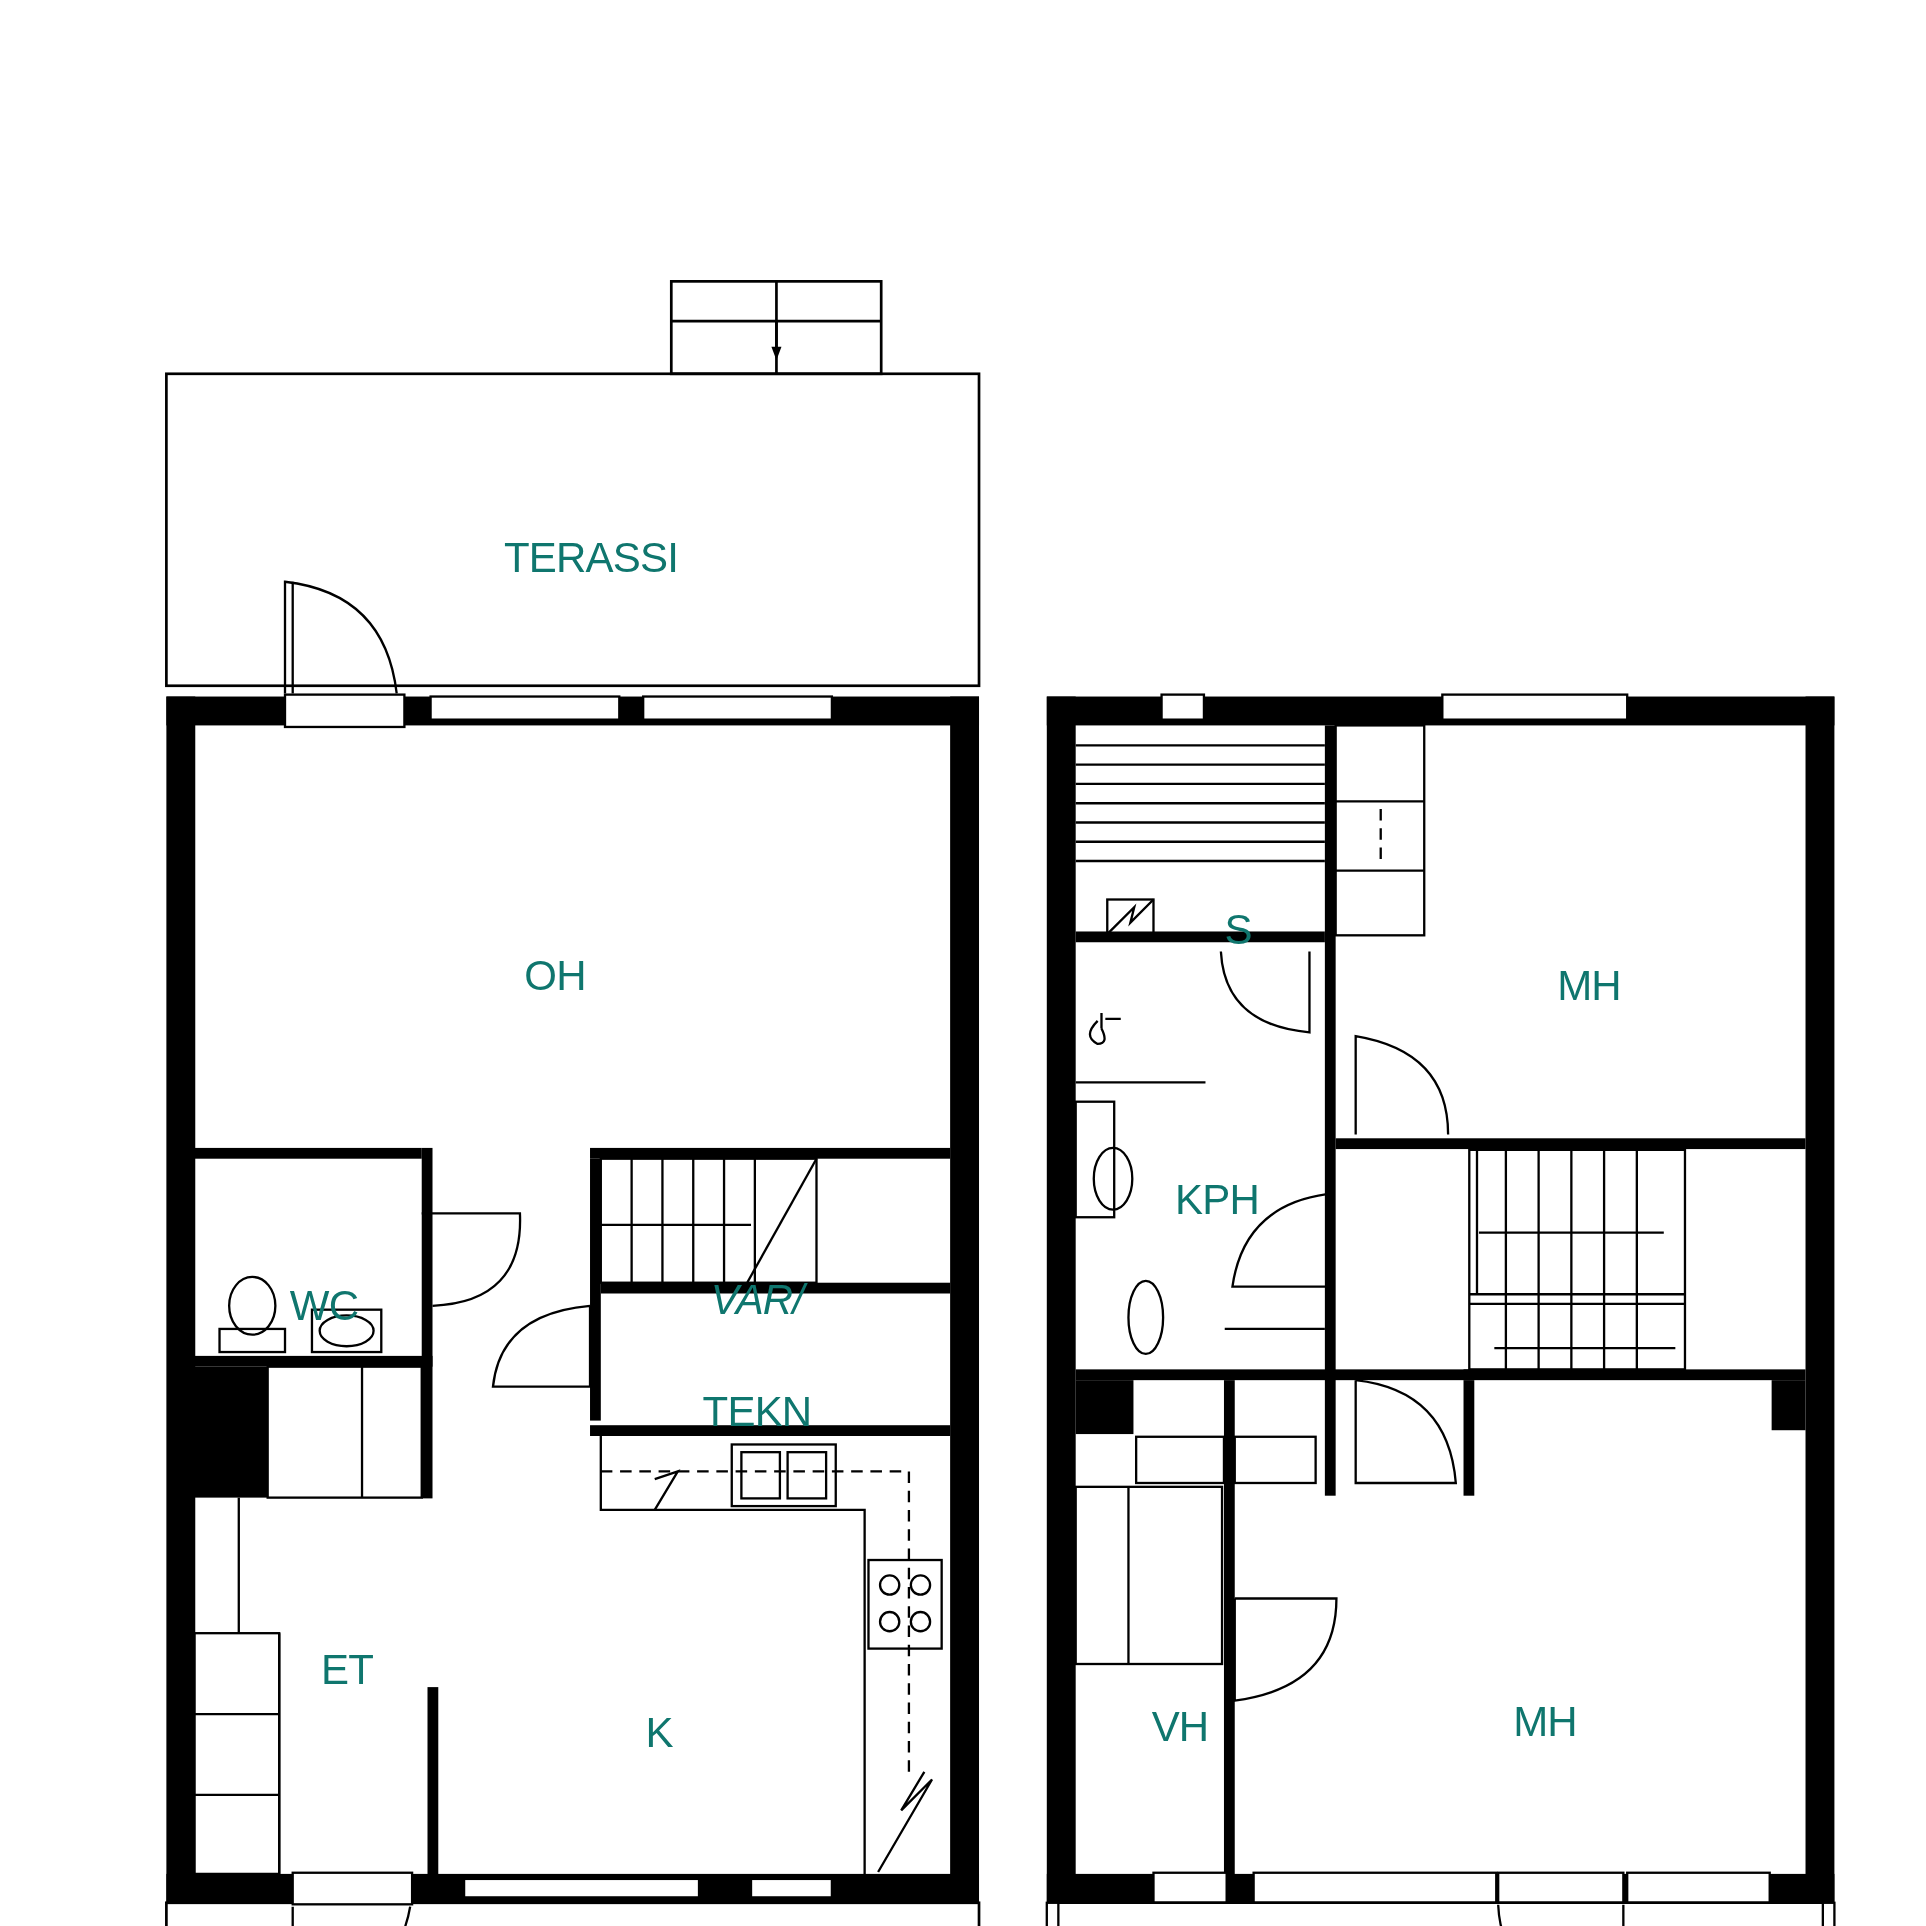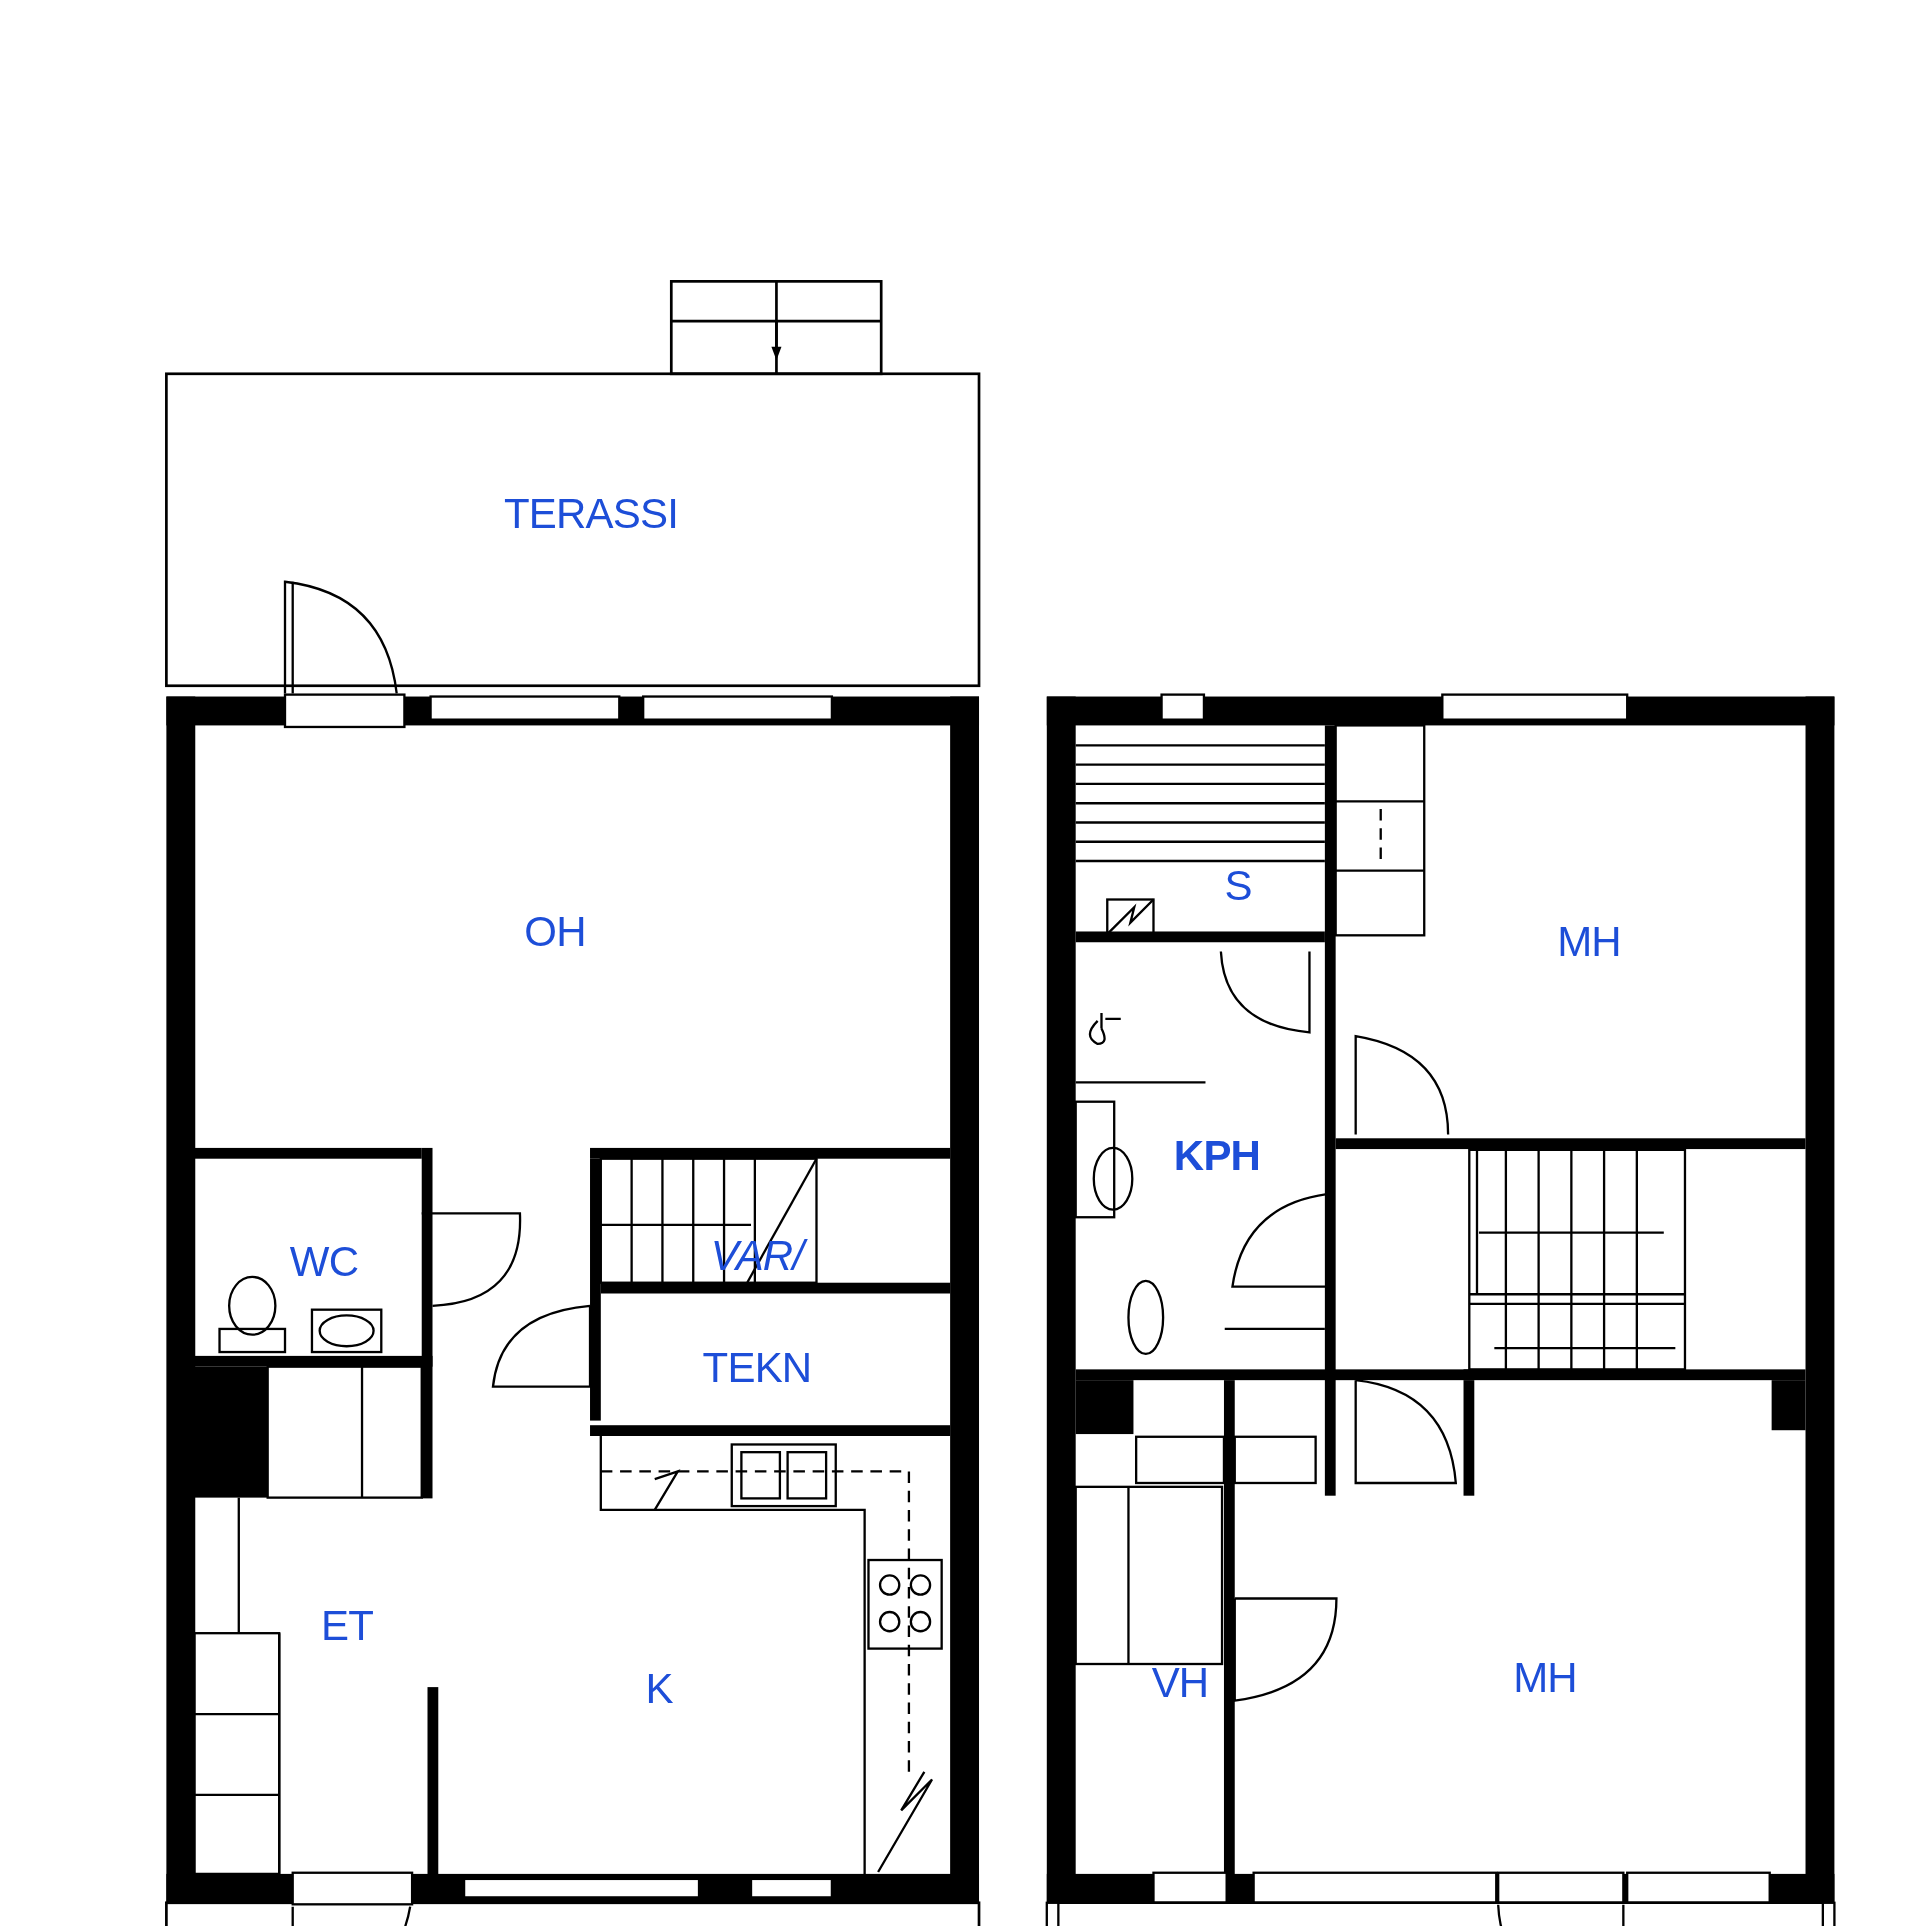--- a/index.html
+++ b/index.html
@@ -1,18 +1,18 @@
 <!DOCTYPE html>
 <html style="font-size:6.2px"><head>
 <meta charset="utf-8">
 <style>
   html,body{margin:0;padding:0;background:#ffffff;}
   body{width:1990px;height:2815px;position:relative;overflow:hidden;font-family:"Liberation Sans",sans-serif;}
   #plan{position:absolute;left:0;top:0;width:1990px;height:2815px;}
-  .lbl{position:absolute;color:#1d4ed8;font-family:"Liberation Sans",sans-serif;font-size:42px;line-height:1;white-space:nowrap;transform:translate(-50%,-50%);letter-spacing:-0.8px;}
+  .lbl{position:absolute;color:#0f766e;font-family:"Liberation Sans",sans-serif;font-size:42px;line-height:1;white-space:nowrap;transform:translate(-50%,-50%);letter-spacing:-0.8px;margin-top:44px;}
 </style>
 </head>
 <body>
 
 <svg id="plan" viewBox="0 0 5167 7308" xmlns="http://www.w3.org/2000/svg">
   <g fill="none" stroke="#000" stroke-width="7">
 
     <rect x="432" y="970" width="2110" height="810"></rect>
 
     <g>
@@ -184,16 +184,16 @@
 <div class="lbl" style="left:591px;top:514px;">TERASSI</div>
 <div class="lbl" style="left:555px;top:932px;">OH</div>
 <div class="lbl" style="left:324px;top:1262px;">WC</div>
 <div class="lbl" style="left:757px;top:1256px;font-style:italic;">VAR/</div>
 <div class="lbl" style="left:757px;top:1368px;text-align:center;">TEKN</div>
 <div class="lbl" style="left:347px;top:1626px;">ET</div>
 <div class="lbl" style="left:659px;top:1689px;">K</div>
 
 <div class="lbl" style="left:1238px;top:886px;">S</div>
 <div class="lbl" style="left:1589px;top:942px;">MH</div>
-<div class="lbl" style="left:1217px;top:1156px;font-weight:bold;">KPH</div>
+<div class="lbl" style="left:1217px;top:1156px;">KPH</div>
 <div class="lbl" style="left:1180px;top:1683px;">VH</div>
 <div class="lbl" style="left:1545px;top:1678px;">MH</div>
 
 
 </body></html>

